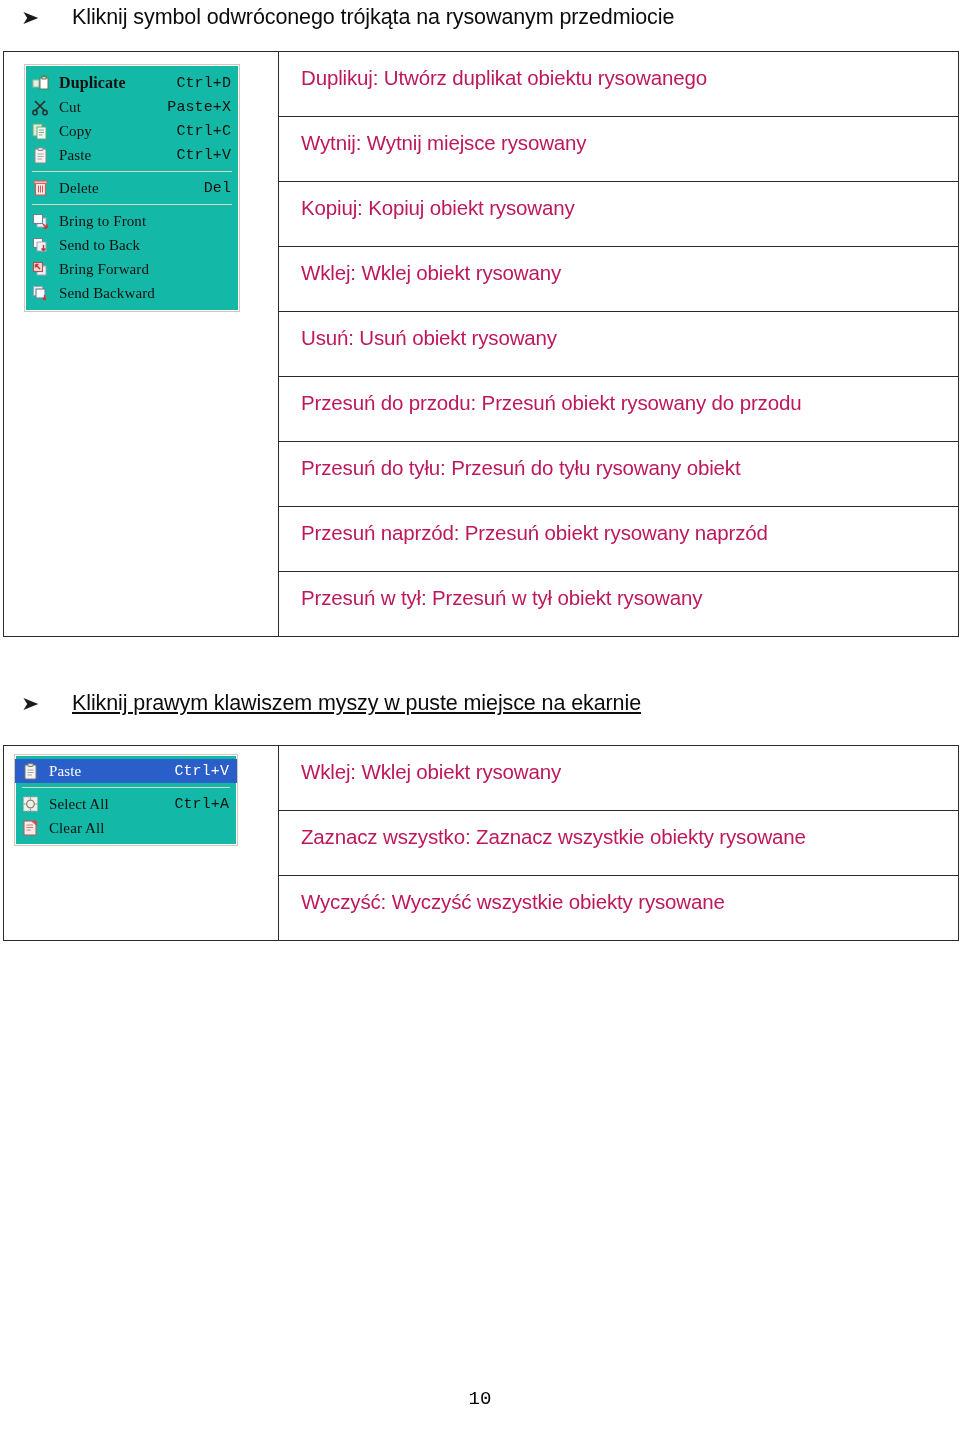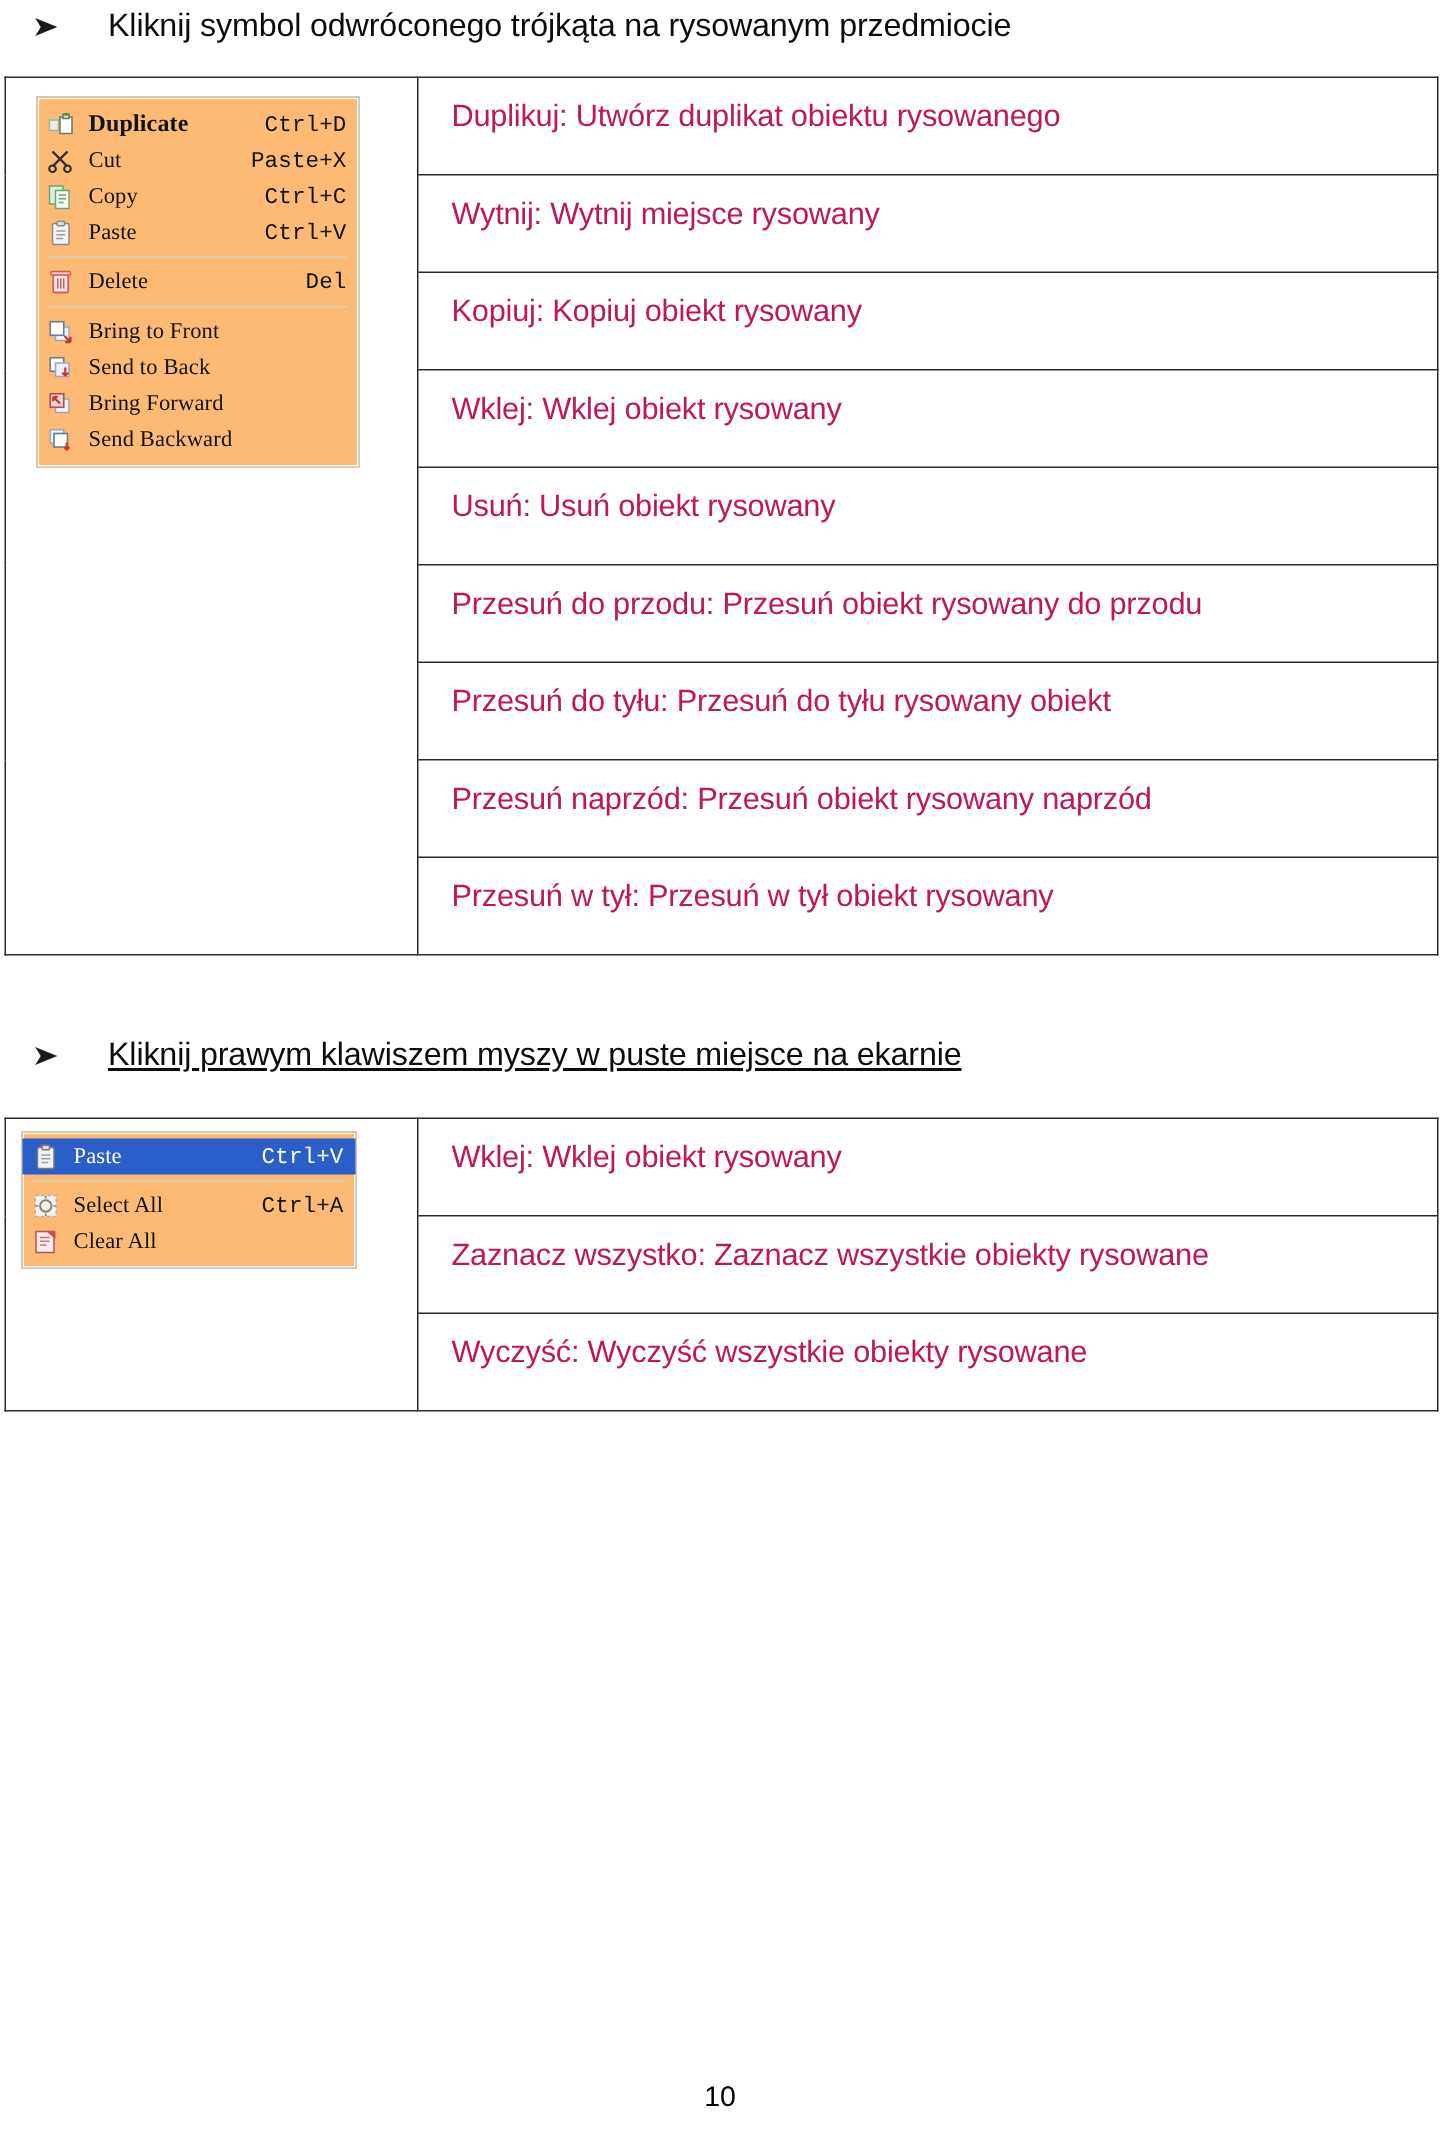--- a/index.html
+++ b/index.html
@@ -87,21 +87,21 @@
   .menu-cell-inner {
     position: relative;
     width: 274px;
   }
   #table-1 .menu-cell-inner { height: 578px; }
   #table-2 .menu-cell-inner { height: 192px; }
 
   
   .ctx-menu {
     position: absolute;
-    background: #fdba74;
+    background: #14b8a6;
     border: 1px solid #cfc9b8;
     box-shadow: 0 0 0 1px #ffffff inset;
     font-family: "Liberation Serif", serif;
   }
   #ctx-menu-1 {
     left: 20px;
     top: 12px;
     width: 214px;
     padding: 6px 0 6px 0;
   }
@@ -153,21 +153,21 @@
     margin: 4px 7px 4px 7px;
   }
 
   
   #page-number {
     position: absolute;
     left: 0;
     right: 0;
     top: 1388px;
     text-align: center;
-    font-family: Liberation Sans, sans-serif;
+    font-family: Liberation Mono, monospace;
     font-size: 19px;
     color: #000000;
   }
 </style>
 </head>
 <body>
 
 <div class="bullet-line" id="heading-1">
   <span class="bullet-marker">➤</span>
   <span class="bullet-text">Kliknij symbol odwróconego trójkąta na rysowanym przedmiocie</span>

